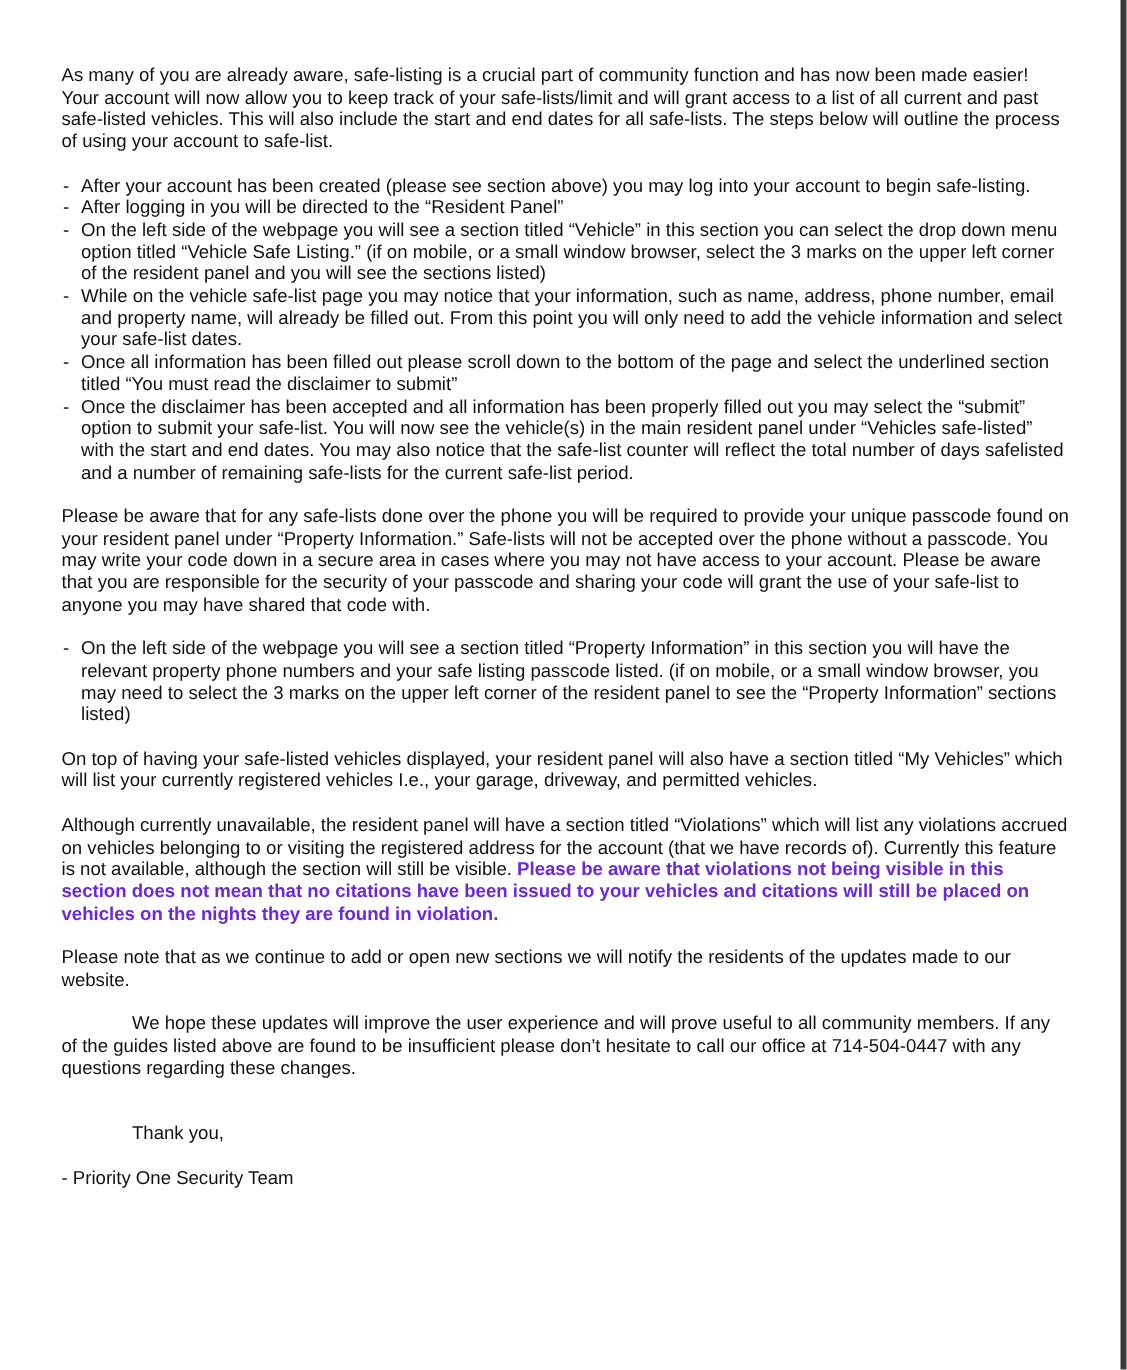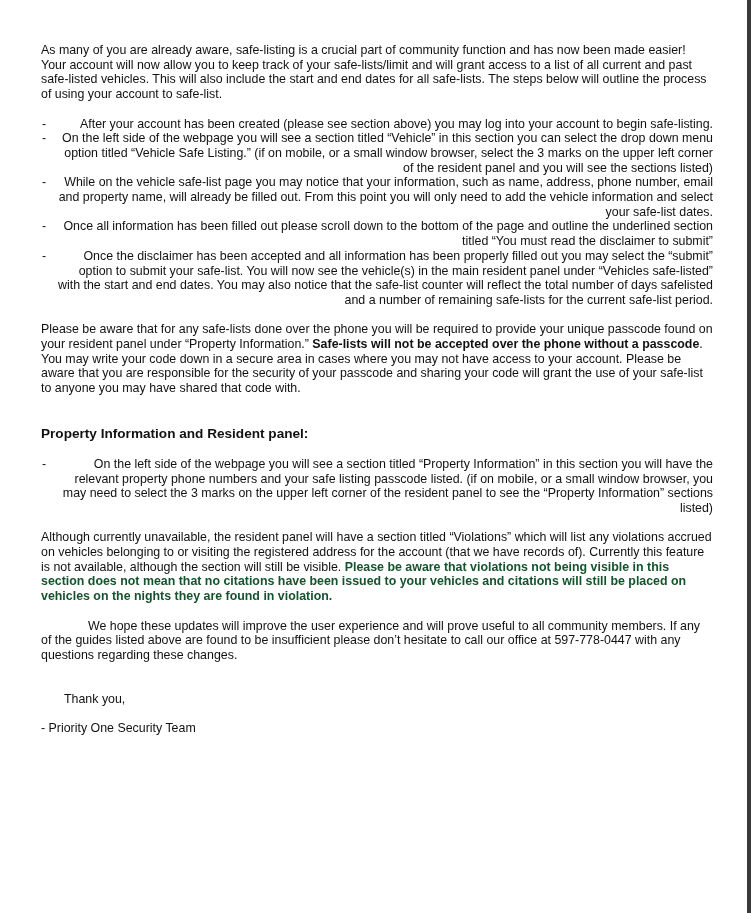--- a/index.html
+++ b/index.html
@@ -4,58 +4,60 @@
 <style>
   html, body { margin:0; padding:0; background:#ffffff; }
   body {
     width:751px; height:913px; overflow:hidden; position:relative;
     font-family:"Liberation Sans", sans-serif; font-size:12.4px; line-height:14.7px; color:#111;
   }
   .right-border { position:absolute; top:0; right:0; width:4px; height:913px; background:#3a3a3a; }
   .page { position:absolute; left:41px; top:43px; width:672px; }
   p { margin:0; }
   .para { margin-bottom:14.7px; }
-  ul.dash { list-style:none; margin:0 0 14.7px 0; padding:0;text-align:right; }
+  ul.dash { list-style:none; margin:0 0 14.7px 0; padding:0; }
   ul.dash li { position:relative; padding-left:13px; }
   ul.dash li::before { content:"-"; position:absolute; left:1px; top:0; }
   .indent { text-indent:47px; }
   h2 { font-size:13.6px; font-weight:bold; margin:30px 0 16px 0; line-height:15px; }
-  .bold { font-weight:bold;text-align:right; }
-  .red { color:#14532d; font-weight:bold; }
+  .bold { font-weight:normal;text-align:right; }
+  .red { color:#6d28d9; font-weight:bold; }
   .gap-big { height:29px; }
-  .signoff { margin-left:23px; margin-bottom:14.7px; }
+  .signoff { margin-left:47px; margin-bottom:14.7px; }
 </style>
 </head>
 <body>
 
 <div class="right-border"></div>
 
 <div class="page">
   <p class="para">As many of you are already aware, safe-listing is a crucial part of community function and has now been made easier! Your account will now allow you to keep track of your safe-lists/limit and will grant access to a list of all current and past safe-listed vehicles. This will also include the start and end dates for all safe-lists. The steps below will outline the process of using your account to safe-list.</p>
 
   <ul class="dash">
     <li>After your account has been created (please see section above) you may log into your account to begin safe-listing.</li>
+    <li>After logging in you will be directed to the “Resident Panel”</li>
     <li>On the left side of the webpage you will see a section titled “Vehicle” in this section you can select the drop down menu option titled “Vehicle Safe Listing.” (if on mobile, or a small window browser, select the 3 marks on the upper left corner of the resident panel and you will see the sections listed)</li>
     <li>While on the vehicle safe-list page you may notice that your information, such as name, address, phone number, email and property name, will already be filled out. From this point you will only need to add the vehicle information and select your safe-list dates.</li>
-    <li>Once all information has been filled out please scroll down to the bottom of the page and outline the underlined section titled “You must read the disclaimer to submit”</li>
+    <li>Once all information has been filled out please scroll down to the bottom of the page and select the underlined section titled “You must read the disclaimer to submit”</li>
     <li>Once the disclaimer has been accepted and all information has been properly filled out you may select the “submit” option to submit your safe-list. You will now see the vehicle(s) in the main resident panel under “Vehicles safe-listed” with the start and end dates. You may also notice that the safe-list counter will reflect the total number of days safelisted and a number of remaining safe-lists for the current safe-list period.</li>
   </ul>
 
   <p class="para"><span>Please be aware that for any safe-lists done over the phone you will be required to provide your unique passcode found on your resident panel under “Property Information.” </span><span class="bold">Safe-lists will not be accepted over the phone without a passcode</span><span>. You may write your code down in a secure area in cases where you may not have access to your account. Please be aware that you are responsible for the security of your passcode and sharing your code will grant the use of your safe-list to anyone you may have shared that code with.</span></p>
 
-  <h2>Property Information and Resident panel:</h2>
 
 
   <ul class="dash">
     <li>On the left side of the webpage you will see a section titled “Property Information” in this section you will have the relevant property phone numbers and your safe listing passcode listed. (if on mobile, or a small window browser, you may need to select the 3 marks on the upper left corner of the resident panel to see the “Property Information” sections listed)</li>
   </ul>
 
+  <p class="para">On top of having your safe-listed vehicles displayed, your resident panel will also have a section titled “My Vehicles” which will list your currently registered vehicles I.e., your garage, driveway, and permitted vehicles.</p>
 
   <p class="para"><span>Although currently unavailable, the resident panel will have a section titled “Violations” which will list any violations accrued on vehicles belonging to or visiting the registered address for the account (that we have records of). Currently this feature is not available, although the section will still be visible. </span><span class="red">Please be aware that violations not being visible in this section does not mean that no citations have been issued to your vehicles and citations will still be placed on vehicles on the nights they are found in violation.</span></p>
 
+  <p class="para">Please note that as we continue to add or open new sections we will notify the residents of the updates made to our website.</p>
 
-  <p class="indent"><span>We hope these updates will improve the user experience and will prove useful to all community members. If any of the guides listed above are found to be insufficient please don’t hesitate to call our office at </span><span>597-778-0447</span><span> with any questions regarding these changes.</span></p>
+  <p class="indent"><span>We hope these updates will improve the user experience and will prove useful to all community members. If any of the guides listed above are found to be insufficient please don’t hesitate to call our office at </span><span>714-504-0447</span><span> with any questions regarding these changes.</span></p>
 
   <div class="gap-big"></div>
 
   <p class="signoff">Thank you,</p>
   <p>- Priority One Security Team</p>
 </div>
 
 </body></html>

